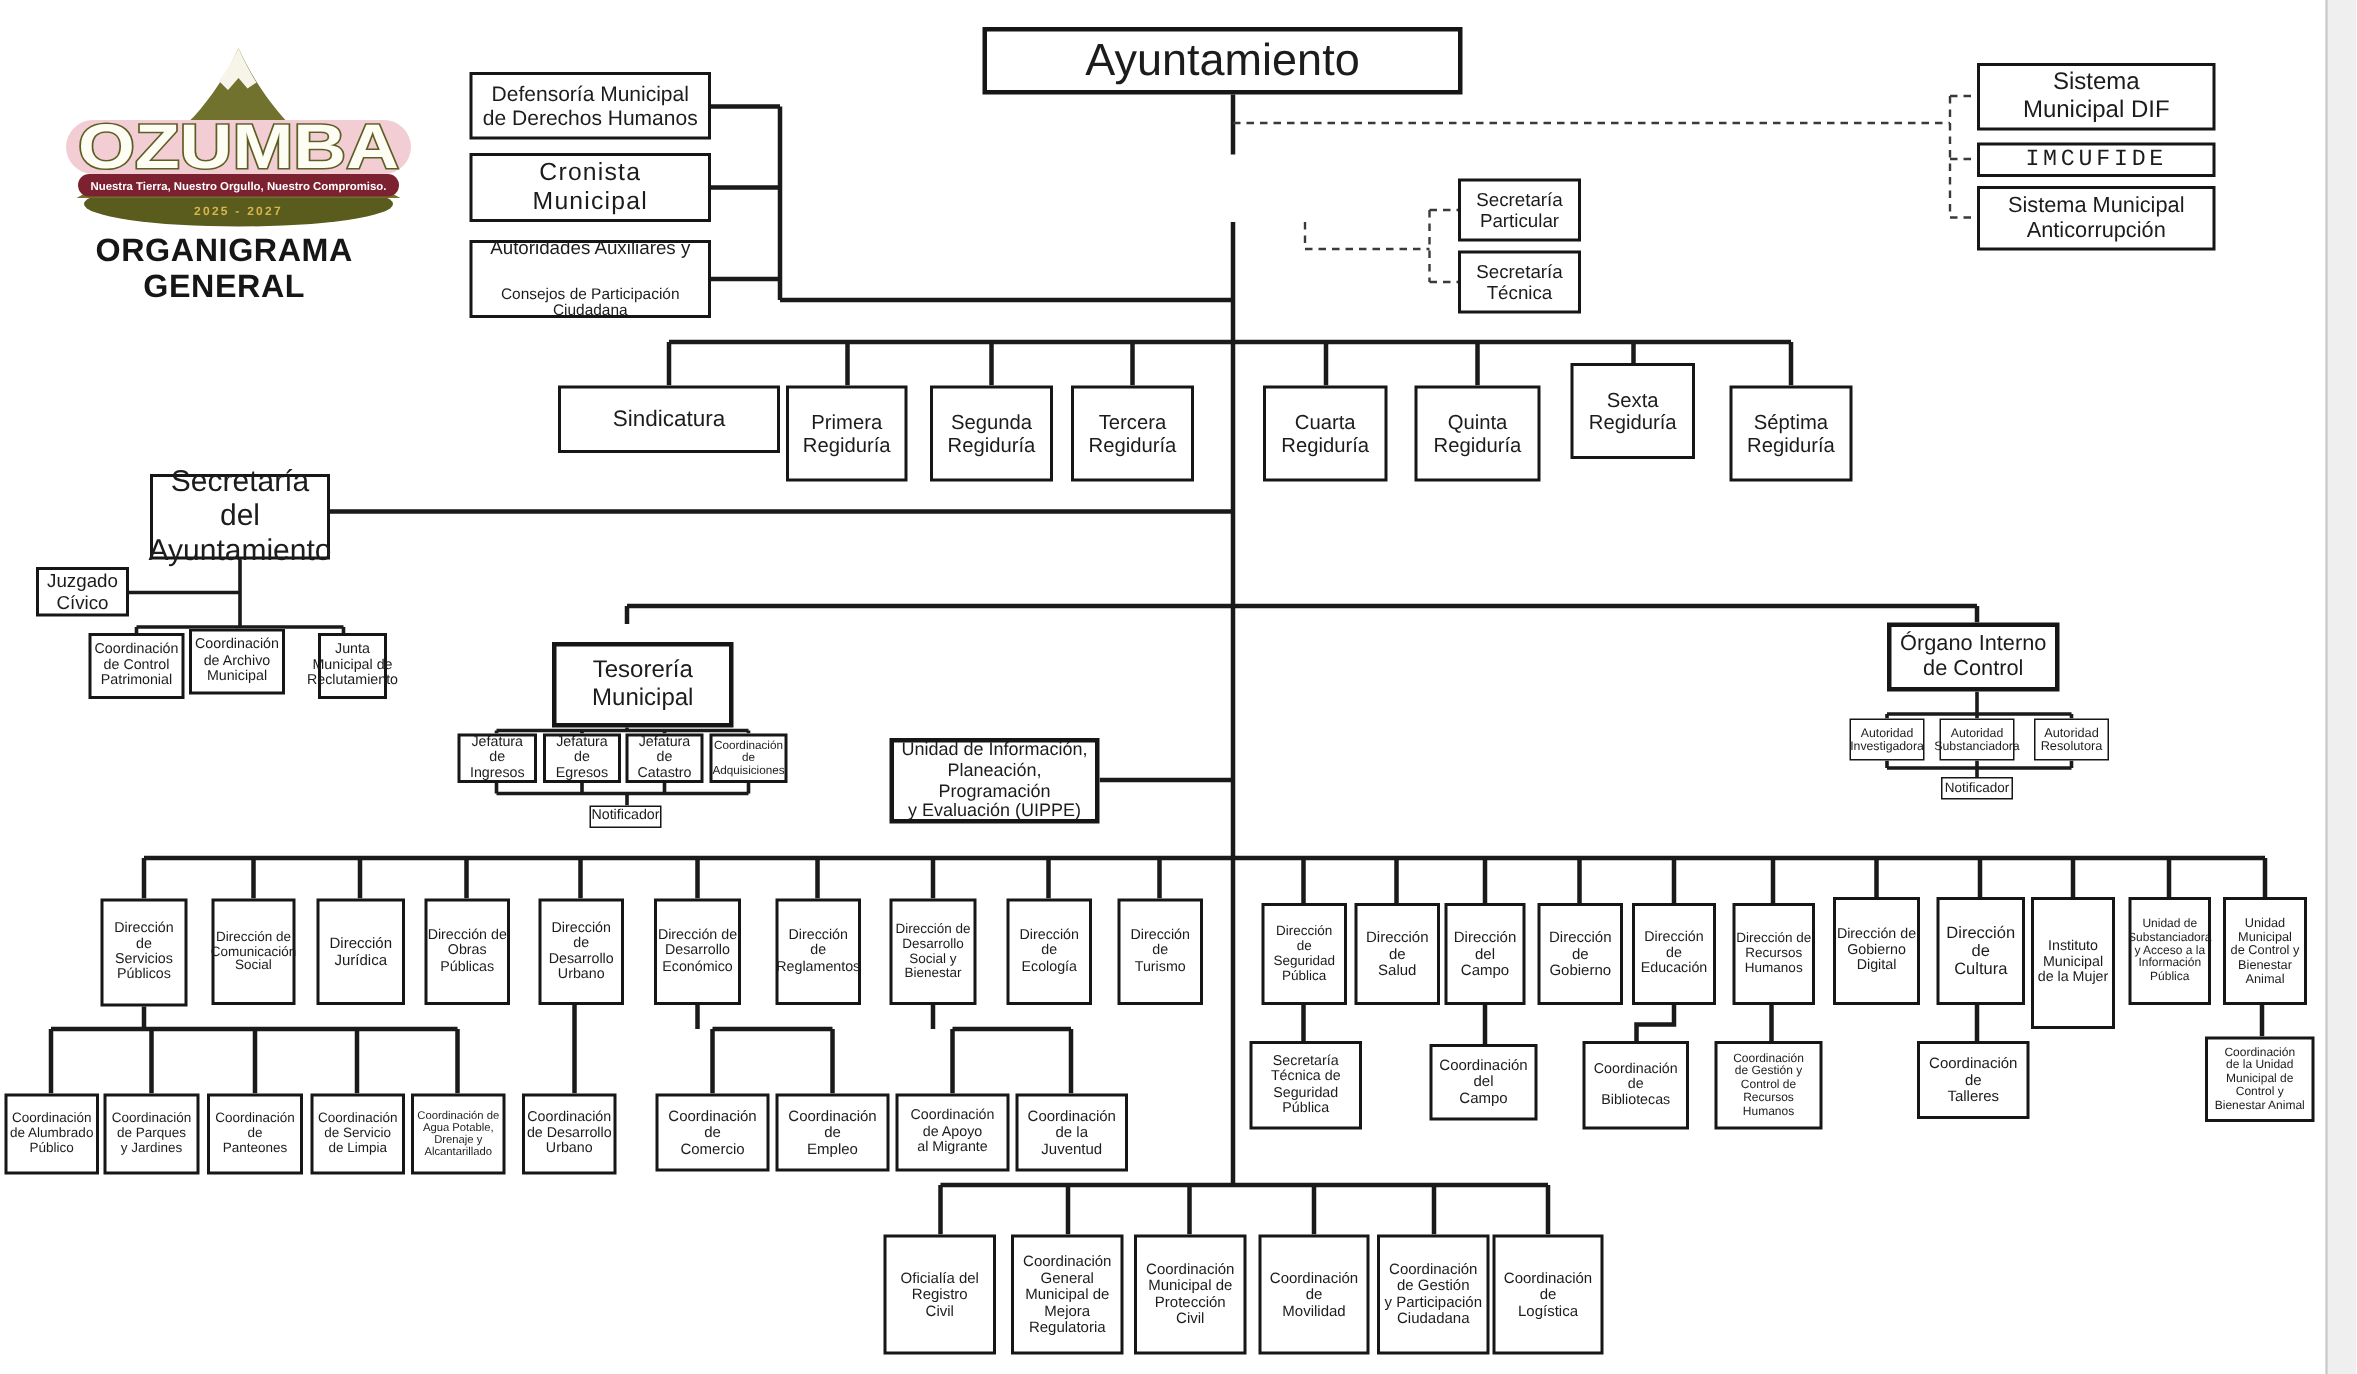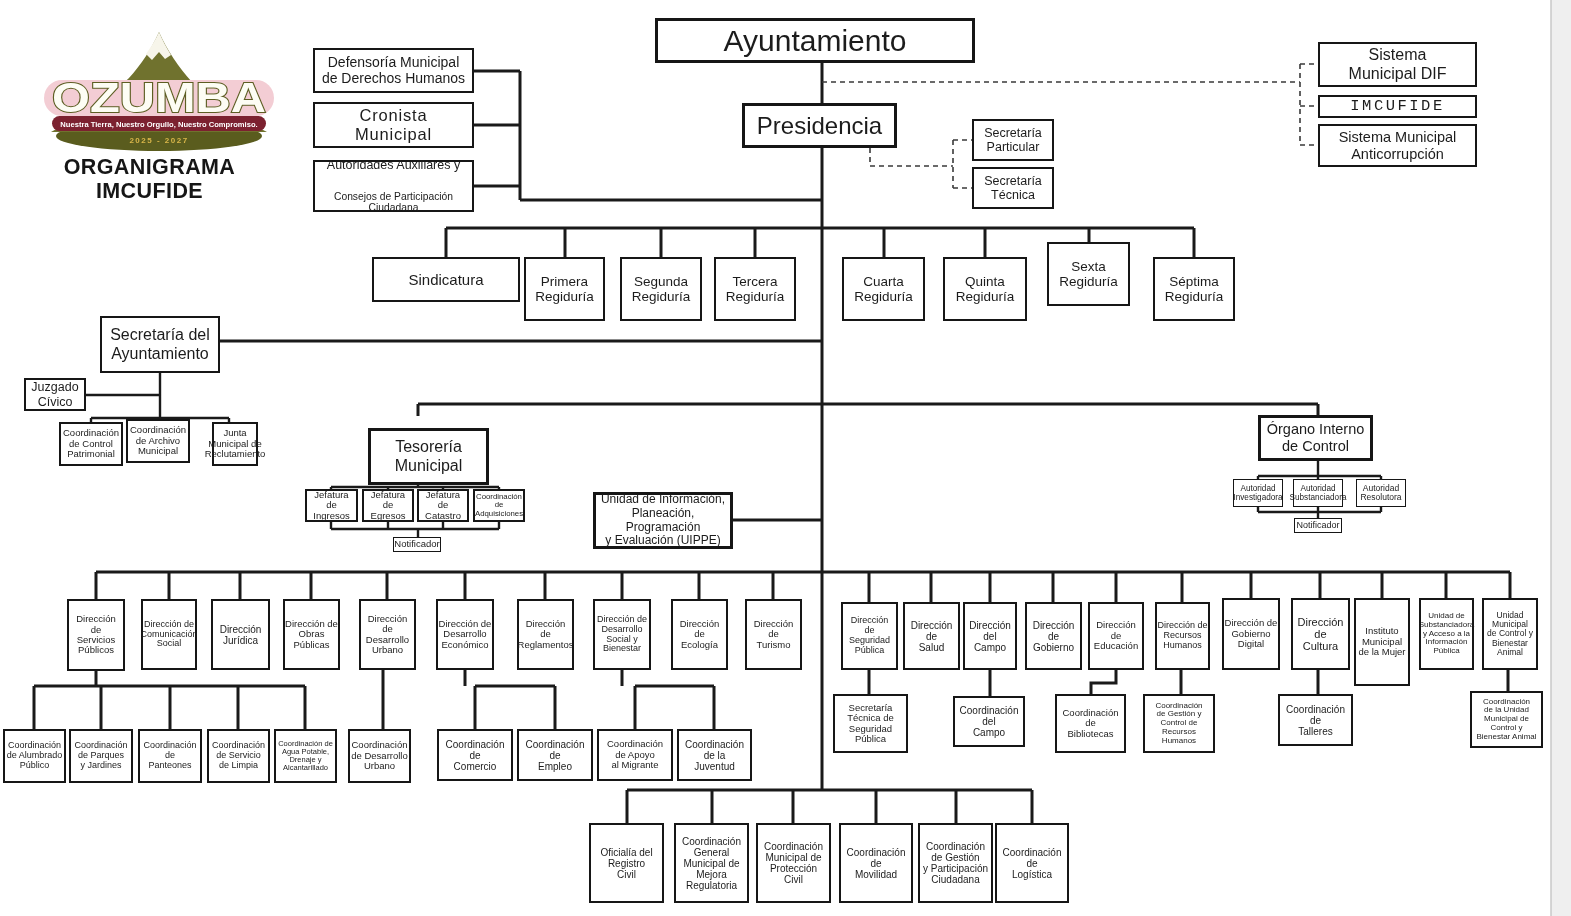--- a/index.html
+++ b/index.html
@@ -60,24 +60,23 @@
       <path fill="#f7f5ea" d="M131 4 C134 11 138 19 143 27 L137 31 131 24 124 32 118 26 C123 19 128 11 131 4 Z"></path>
       <rect x="16" y="52" width="230" height="36" rx="18" fill="#f3cdd4"></rect>
       <text x="131" y="84" text-anchor="middle" font-family="Liberation Sans, sans-serif" font-weight="bold" font-size="42" fill="#fdfdf4" stroke="#5d5e23" stroke-width="2" paint-order="stroke" textLength="214" lengthAdjust="spacingAndGlyphs">OZUMBA</text>
       <rect x="24" y="88" width="214" height="15" rx="7.5" fill="#7c2130"></rect>
       <text x="131" y="98.5" text-anchor="middle" font-family="Liberation Sans, sans-serif" font-weight="bold" font-size="7.6" fill="#ffffff">Nuestra Tierra, Nuestro Orgullo, Nuestro Compromiso.</text>
       <text x="131" y="115" text-anchor="middle" font-family="Liberation Sans, sans-serif" font-weight="bold" font-size="8" letter-spacing="1.5" fill="#d9b64a">2025 - 2027</text>
     </svg>
   </div>
 
   <div class="heading" style="left:52px;top:156px;width:195px">ORGANIGRAMA
-IMCUFIDE</div>
+GENERAL</div>
 
   <div class="node b3" style="left:655px;top:18px;width:320px;height:45px;font-size:30px;line-height:1">Ayuntamiento</div>
-  <div class="node b3" style="left:742px;top:103px;width:155px;height:45px;font-size:24px;line-height:1">Presidencia</div>
 
   <div class="node" style="left:313px;top:48px;width:161px;height:45px;font-size:14px">Defensoría Municipal
 de Derechos Humanos</div>
   <div class="node ls1" style="left:313px;top:102px;width:161px;height:46px;font-size:16.5px">Cronista
 Municipal</div>
   <div class="node" style="left:313px;top:160px;width:161px;height:52px">
     <div>
       <div style="font-size:12.5px">Autoridades Auxiliares y</div>
       <div style="font-size:10.3px">Consejos de Participación Ciudadana</div>
     </div>
@@ -103,21 +102,21 @@
 Regiduría</div>
   <div class="node" style="left:842px;top:257px;width:83px;height:64px;font-size:13.5px">Cuarta
 Regiduría</div>
   <div class="node" style="left:943px;top:257px;width:84px;height:64px;font-size:13.5px">Quinta
 Regiduría</div>
   <div class="node" style="left:1047px;top:242px;width:83px;height:64px;font-size:13.5px">Sexta
 Regiduría</div>
   <div class="node" style="left:1153px;top:257px;width:82px;height:64px;font-size:13.5px">Séptima
 Regiduría</div>
 
-  <div class="node" style="left:100px;top:316px;width:120px;height:57px;font-size:16px">Secretaría del
+  <div class="node" style="left:100px;top:316px;width:120px;height:57px;font-size:20px">Secretaría del
 Ayuntamiento</div>
   <div class="node" style="left:24px;top:378px;width:62px;height:33px;font-size:12.5px">Juzgado
 Cívico</div>
   <div class="node tight" style="left:59px;top:422px;width:64px;height:44px;font-size:9.5px">Coordinación
 de Control
 Patrimonial</div>
   <div class="node tight" style="left:126px;top:419px;width:64px;height:44px;font-size:9.5px">Coordinación
 de Archivo
 Municipal</div>
   <div class="node tight" style="left:212px;top:422px;width:46px;height:44px;font-size:9.5px">Junta

